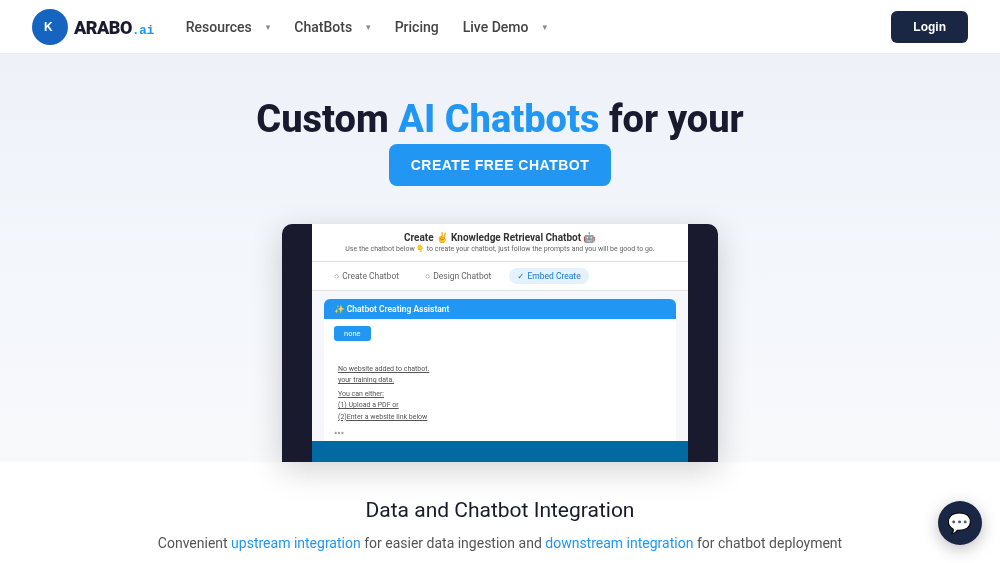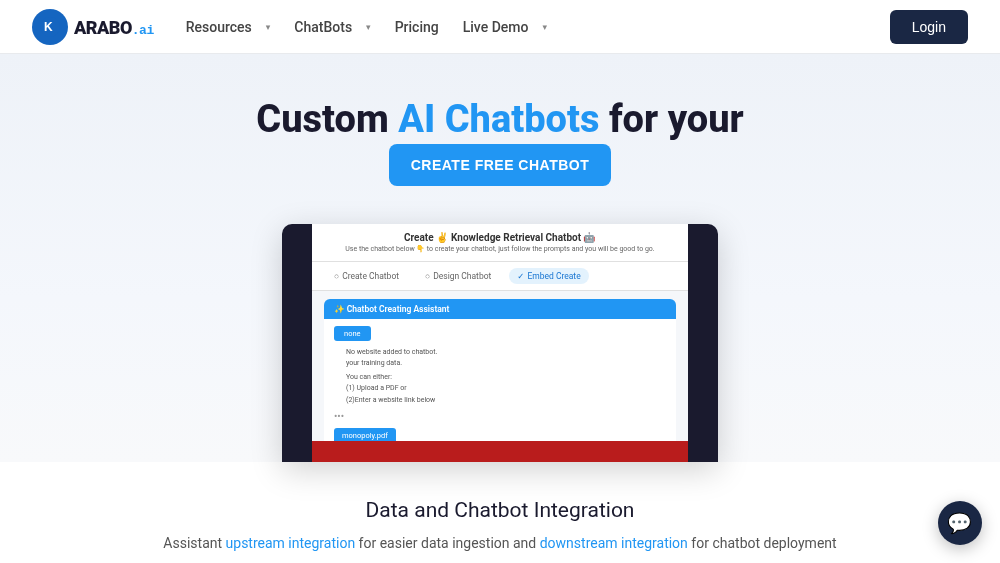--- a/index.html
+++ b/index.html
@@ -75,22 +75,22 @@
     .nav-links li a .chevron {
       font-size: 9px;
       color: #888;
     }
     .login-btn {
       background: #1a2744;
       color: white;
       border: none;
       padding: 9px 22px;
       border-radius: 6px;
-      font-size: 14px;
-      font-weight: 400;
+      font-size: 12px;
+      font-weight: 700;
       cursor: pointer;
     }
 
     
     .hero {
       background: linear-gradient(180deg, #eef2f8 0%, #f4f7fc 60%, #f8f9fb 100%);
       display: flex;
       flex-direction: column;
       align-items: center;
       padding: 42px 40px 0;
@@ -131,21 +131,21 @@
       margin-top: 18px;
       width: 436px;
       height: 238px;
       background: #1a1a2e;
       border-radius: 10px 10px 0 0;
       overflow: hidden;
       position: relative;
       box-shadow: 0 8px 32px rgba(0,0,0,0.18);
     }
     .screenshot-inner {
-      background: #b91c1c;
+      background: #0369a1;
       margin: 0 30px;
       height: 100%;
       border-radius: 0;
       overflow: hidden;
     }
     .sc-top-bar {
       background: #fff;
       padding: 8px 14px;
       font-size: 10px;
       color: #333;
@@ -198,27 +198,28 @@
       font-size: 7.5px;
       color: #444;
       line-height: 1.5;
     }
     .sc-none-btn {
       background: #2196f3;
       color: white;
       border-radius: 3px;
       padding: 2px 10px;
       font-size: 7.5px;
-      margin-bottom: 5px;
+      margin-bottom: 22px;
       display: inline-block;
     }
     .sc-message-line {
       color: #555;
       font-size: 7px;
-      margin: 1px 12px;
+      margin: 1px 4px;
+      text-decoration: underline;
     }
     .sc-dots {
       color: #999;
       font-size: 10px;
       margin: 4px 0;
     }
     .sc-file-label {
       background: #2196f3;
       color: white;
       padding: 2px 8px;
@@ -358,21 +359,21 @@
         </div>
 
       </div>
     </div>
   </div>
 </section>
 
 <section class="section2">
   <h2 class="section2-title">Data and Chatbot Integration</h2>
   <p class="section2-desc">
-    <span>Assistant </span>
+    <span>Convenient </span>
     <a href="#">upstream integration</a>
     <span> for easier data ingestion and </span>
     <a href="#">downstream integration</a>
     <span> for chatbot deployment</span>
   </p>
 </section>
 
 <div class="chat-bubble">
   <span>💬</span>
 </div>

